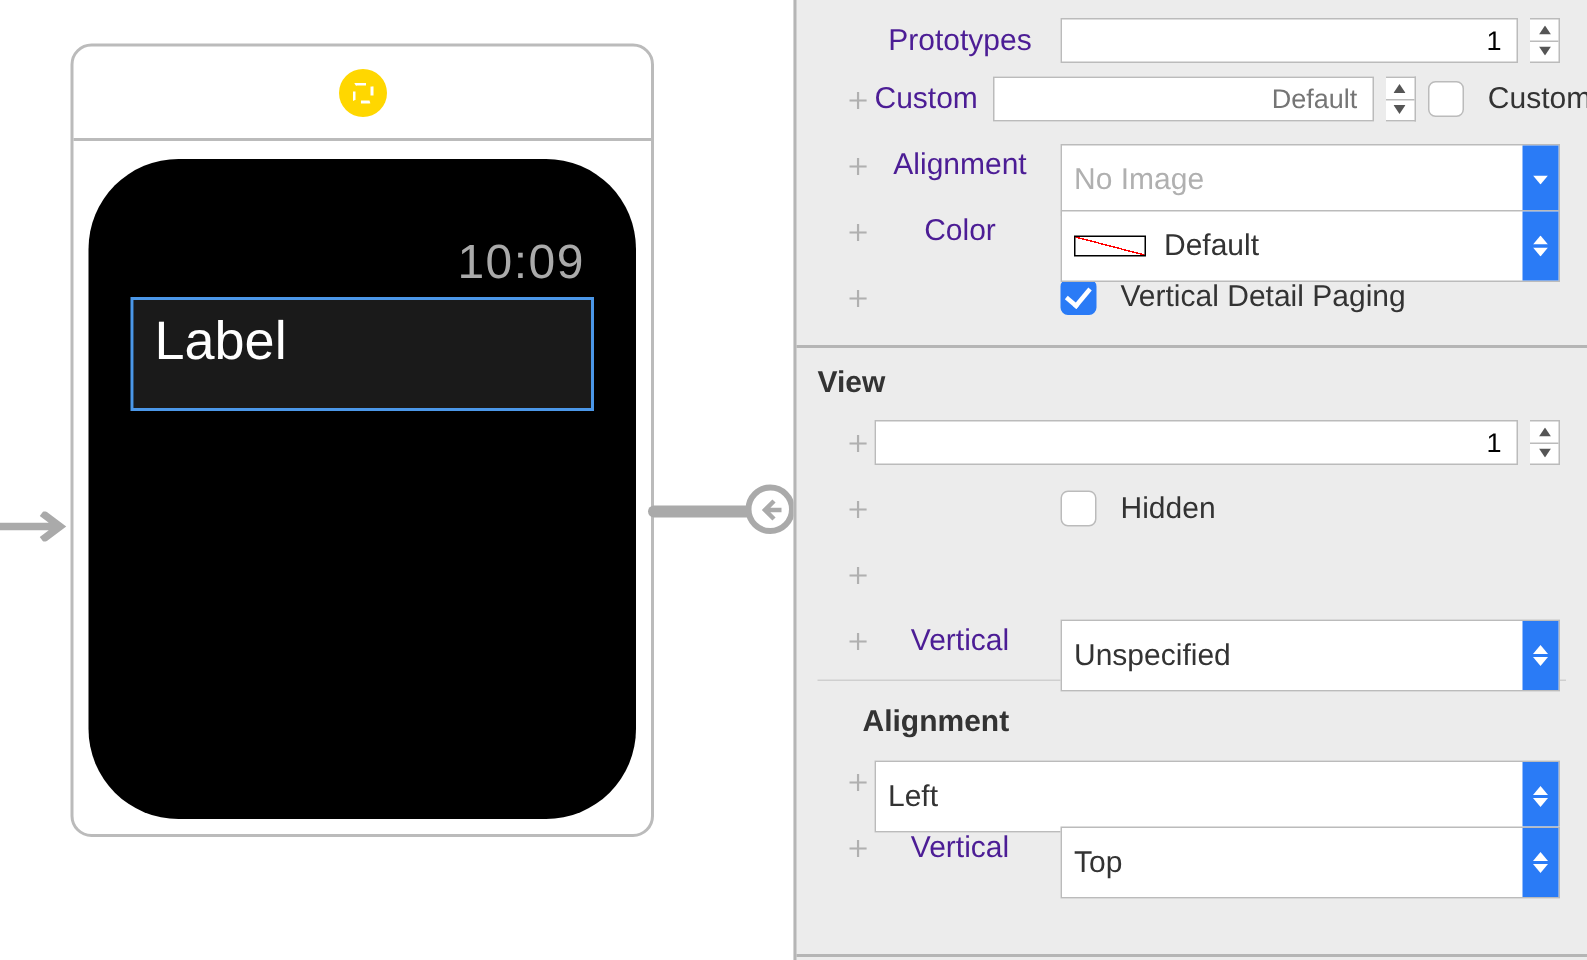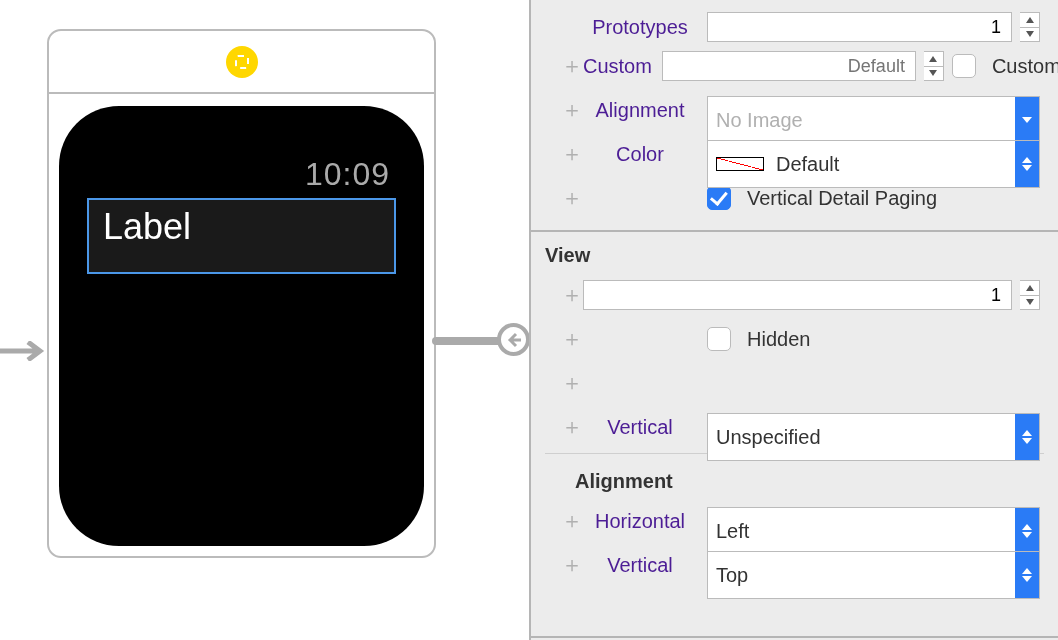--- a/index.html
+++ b/index.html
@@ -320,21 +320,20 @@
       </div>
     </div>
   </div>
 
   <div class="sep"></div>
 
   <div class="sub-head">Alignment</div>
 
   <div class="row">
     <div class="plus">＋</div>
-    <div class="rlabel">Horizontal</div>
     <div class="fieldwrap">
       <div class="popup">
         <span>Left</span>
         <div class="popup-cap">
           <svg viewBox="0 0 10 6">
               <path d="M0 6 L5 0 L10 6 Z"></path>
             </svg>
           <svg viewBox="0 0 10 6">
               <path d="M0 0 L5 6 L10 0 Z"></path>
             </svg>

